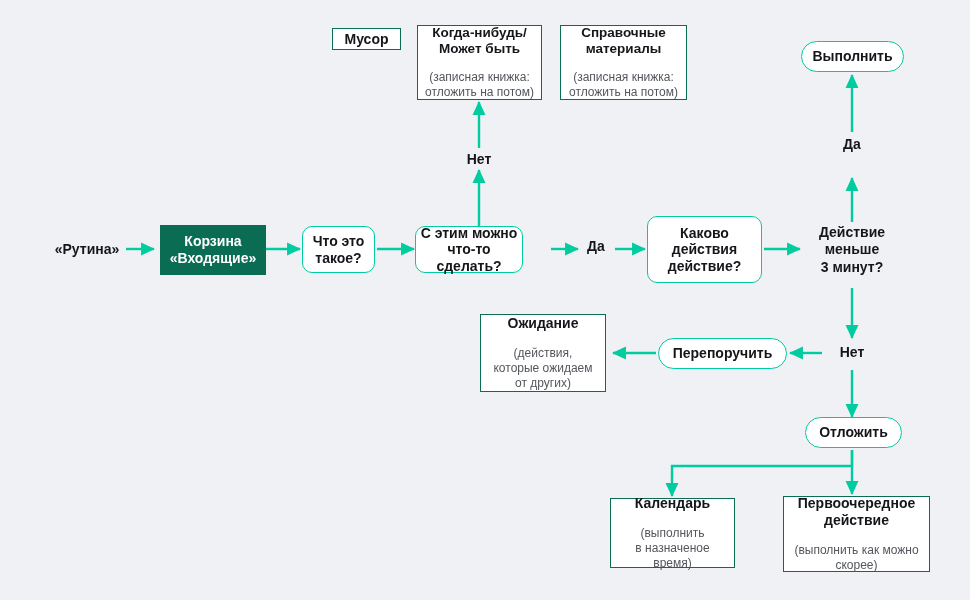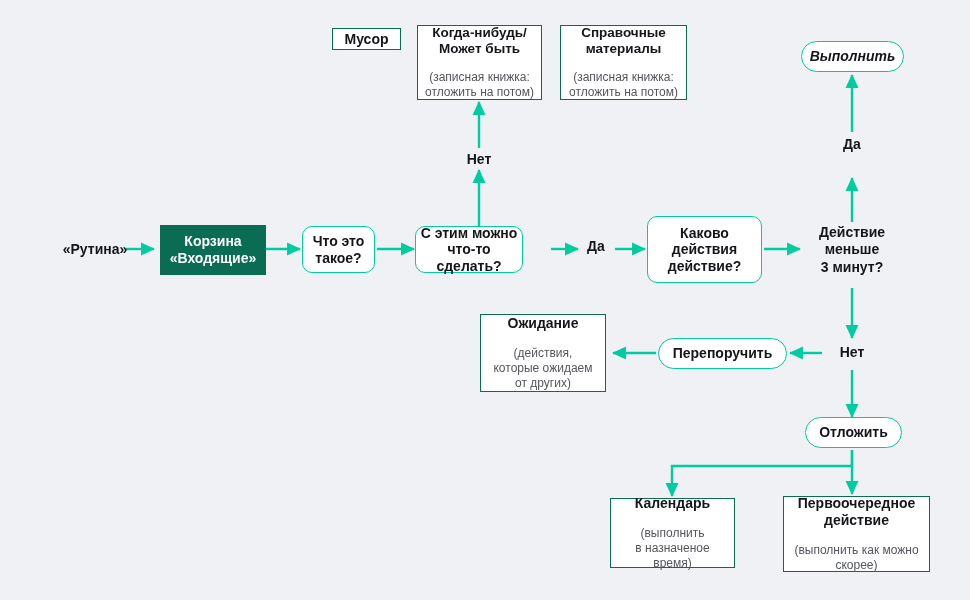--- a/index.html
+++ b/index.html
@@ -125,21 +125,21 @@
       <path d="M656,353 L613,353"></path>
 
       <path d="M852,370 L852,417"></path>
 
       <path d="M852,450 L852,466 L672,466 L672,496"></path>
 
       <path d="M852,450 L852,494"></path>
     </g>
   </svg>
 
-  <div class="node plain" style="left:56px; top:238px; width:78px; height:22px;">
+  <div class="node plain" style="left:48px; top:238px; width:78px; height:22px;">
     <span>«Рутина»</span>
   </div>
 
   <div class="node solid" style="left:160px; top:225px; width:106px; height:50px;">
     <span>Корзина</span>
     <span>«Входящие»</span>
   </div>
 
   <div class="node rounded" style="left:302px; top:226px; width:73px; height:47px;">
     <span class="title">Что это</span>
@@ -174,21 +174,21 @@
     <span class="sub" style="margin-top:0">отложить на потом)</span>
   </div>
 
   <div class="node boxed" style="left:560px; top:25px; width:127px; height:75px; padding:0 4px;">
     <span class="title sm">Справочные</span>
     <span class="title sm">материалы</span>
     <span class="sub">(записная книжка:</span>
     <span class="sub" style="margin-top:0">отложить на потом)</span>
   </div>
 
-  <div class="node pill" style="left:801px; top:41px; width:103px; height:31px;font-style:italic;">
+  <div class="node pill" style="left:801px; top:41px; width:103px; height:31px;">
     <span class="title">Выполнить</span>
   </div>
 
   <div class="node pill" style="left:658px; top:338px; width:129px; height:31px;">
     <span class="title">Перепоручить</span>
   </div>
 
   <div class="node boxed" style="left:480px; top:314px; width:126px; height:78px; padding:6px 4px;">
     <span class="title">Ожидание</span>
     <span class="sub">(действия,</span>

